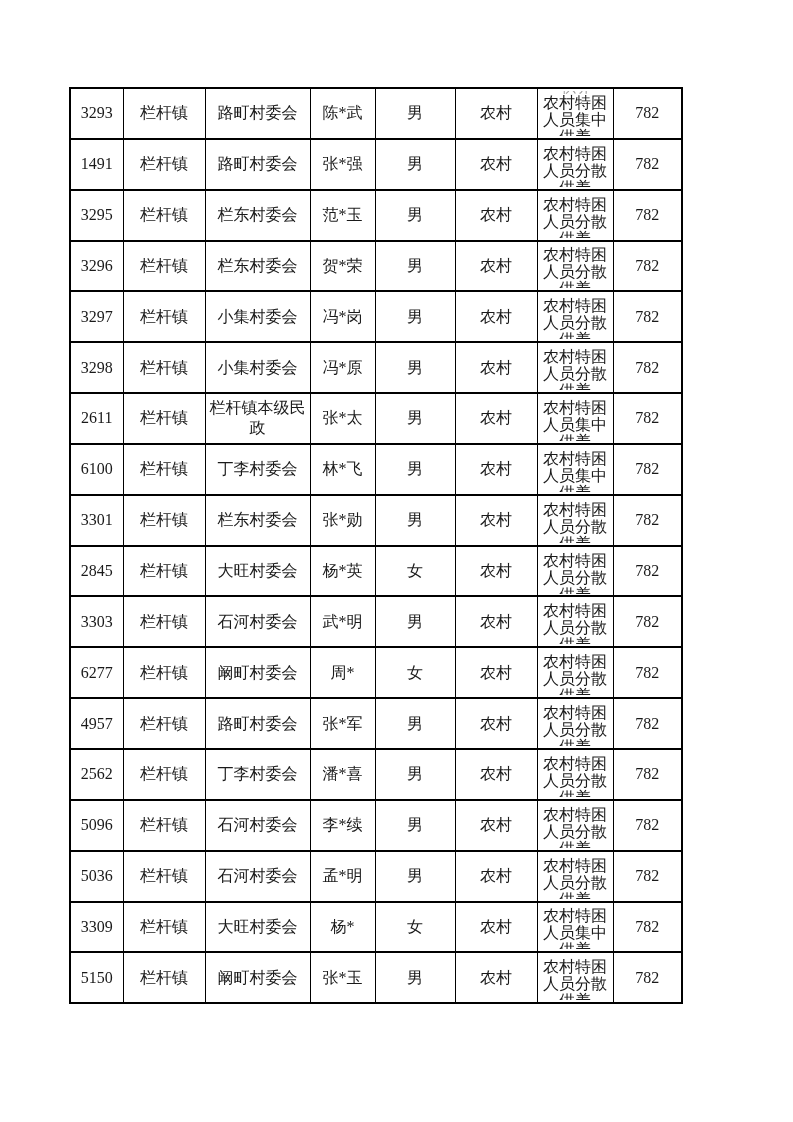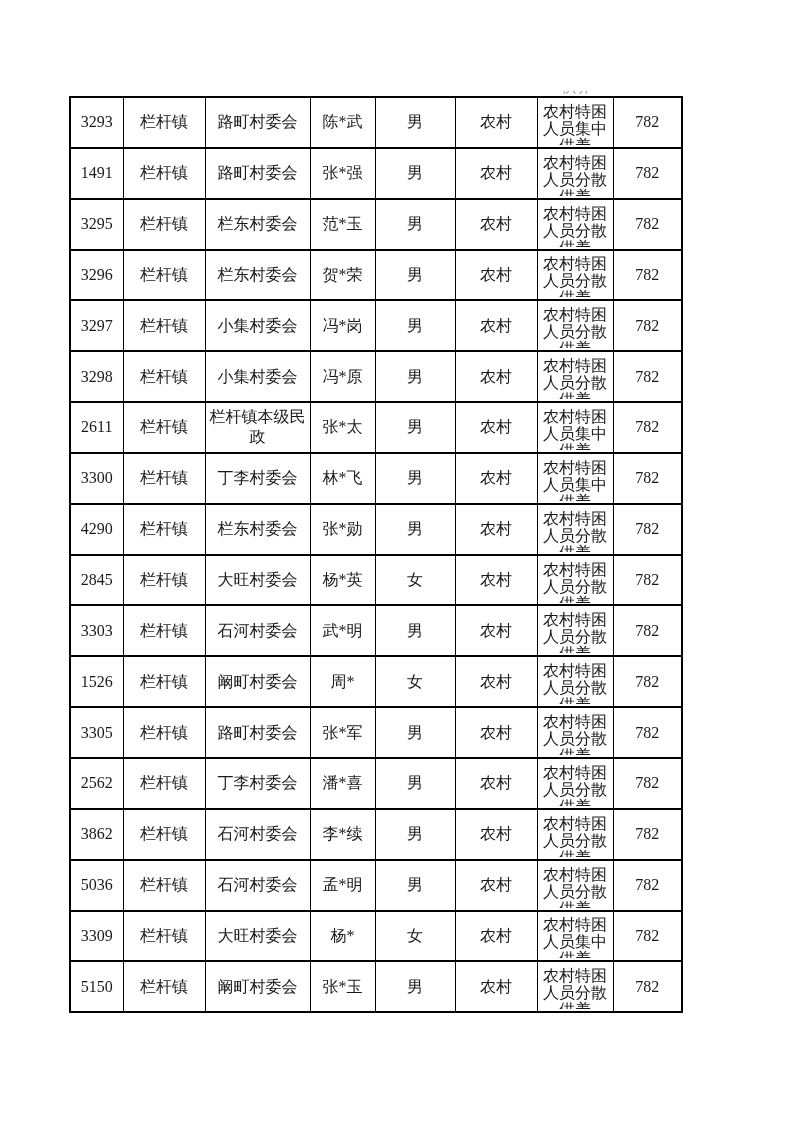--- a/index.html
+++ b/index.html
@@ -9,21 +9,21 @@
     width: 793px;
     height: 1122px;
     background: #ffffff;
     overflow: hidden;
     font-family: "Liberation Serif", "DejaVu Serif", serif;
     color: #1a1a1a;
   }
   table.roster {
     position: absolute;
     left: 69px;
-    top: 96px;
+    top: 87px;
     border-collapse: collapse;
     table-layout: fixed;
     border: 2px solid #000;
   }
   table.roster td {
     border: 1px solid #000;
     border-top-width: 2px;
     border-bottom-width: 2px;
     height: 48.85px;
     padding: 0 4px;
@@ -167,34 +167,34 @@
     <td class="col-name">张*太</td>
     <td class="col-gender">男</td>
     <td class="col-area">农村</td>
     <td class="col-category">
       <div class="clip">农村特困人员集中供养</div>
     </td>
     <td class="col-amount">782</td>
   </tr>
 
   <tr>
-    <td class="col-id">3300</td>
+    <td class="col-id">6100</td>
     <td class="col-town">栏杆镇</td>
     <td class="col-village">丁李村委会</td>
     <td class="col-name">林*飞</td>
     <td class="col-gender">男</td>
     <td class="col-area">农村</td>
     <td class="col-category">
       <div class="clip">农村特困人员集中供养</div>
     </td>
     <td class="col-amount">782</td>
   </tr>
 
   <tr>
-    <td class="col-id">4290</td>
+    <td class="col-id">3301</td>
     <td class="col-town">栏杆镇</td>
     <td class="col-village">栏东村委会</td>
     <td class="col-name">张*勋</td>
     <td class="col-gender">男</td>
     <td class="col-area">农村</td>
     <td class="col-category">
       <div class="clip">农村特困人员分散供养</div>
     </td>
     <td class="col-amount">782</td>
   </tr>
@@ -219,34 +219,34 @@
     <td class="col-name">武*明</td>
     <td class="col-gender">男</td>
     <td class="col-area">农村</td>
     <td class="col-category">
       <div class="clip">农村特困人员分散供养</div>
     </td>
     <td class="col-amount">782</td>
   </tr>
 
   <tr>
-    <td class="col-id">1526</td>
+    <td class="col-id">6277</td>
     <td class="col-town">栏杆镇</td>
     <td class="col-village">阚町村委会</td>
     <td class="col-name">周*</td>
     <td class="col-gender">女</td>
     <td class="col-area">农村</td>
     <td class="col-category">
       <div class="clip">农村特困人员分散供养</div>
     </td>
     <td class="col-amount">782</td>
   </tr>
 
   <tr>
-    <td class="col-id">3305</td>
+    <td class="col-id">4957</td>
     <td class="col-town">栏杆镇</td>
     <td class="col-village">路町村委会</td>
     <td class="col-name">张*军</td>
     <td class="col-gender">男</td>
     <td class="col-area">农村</td>
     <td class="col-category">
       <div class="clip">农村特困人员分散供养</div>
     </td>
     <td class="col-amount">782</td>
   </tr>
@@ -258,21 +258,21 @@
     <td class="col-name">潘*喜</td>
     <td class="col-gender">男</td>
     <td class="col-area">农村</td>
     <td class="col-category">
       <div class="clip">农村特困人员分散供养</div>
     </td>
     <td class="col-amount">782</td>
   </tr>
 
   <tr>
-    <td class="col-id">3862</td>
+    <td class="col-id">5096</td>
     <td class="col-town">栏杆镇</td>
     <td class="col-village">石河村委会</td>
     <td class="col-name">李*续</td>
     <td class="col-gender">男</td>
     <td class="col-area">农村</td>
     <td class="col-category">
       <div class="clip">农村特困人员分散供养</div>
     </td>
     <td class="col-amount">782</td>
   </tr>

